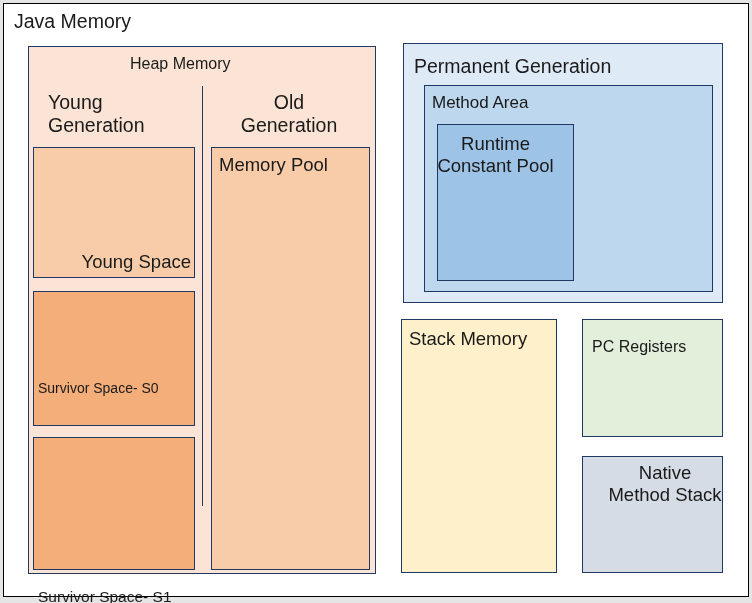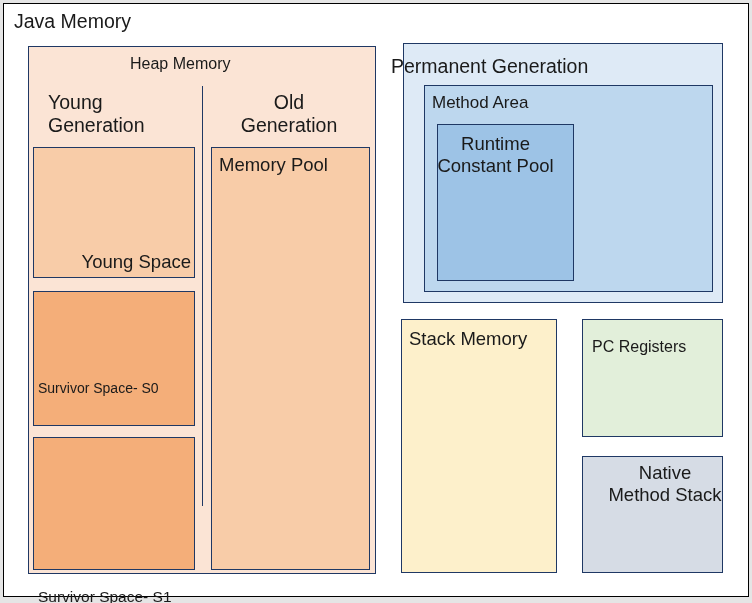--- a/index.html
+++ b/index.html
@@ -109,21 +109,21 @@
     font-size: 18.5px;
     text-align: right;
   }
   
   #permanent-generation-box {
     left: 403px; top: 43px;
     width: 320px; height: 260px;
     background: #DEEAF6;
   }
   #permanent-generation-title {
-    left: 391px; top: 55px;
+    left: 414px; top: 55px;
     font-size: 19.5px;
   }
   #method-area-box {
     left: 424px; top: 85px;
     width: 289px; height: 207px;
     background: #BDD7EE;
   }
   #method-area-label {
     left: 432px; top: 93px;
     font-size: 17px;

